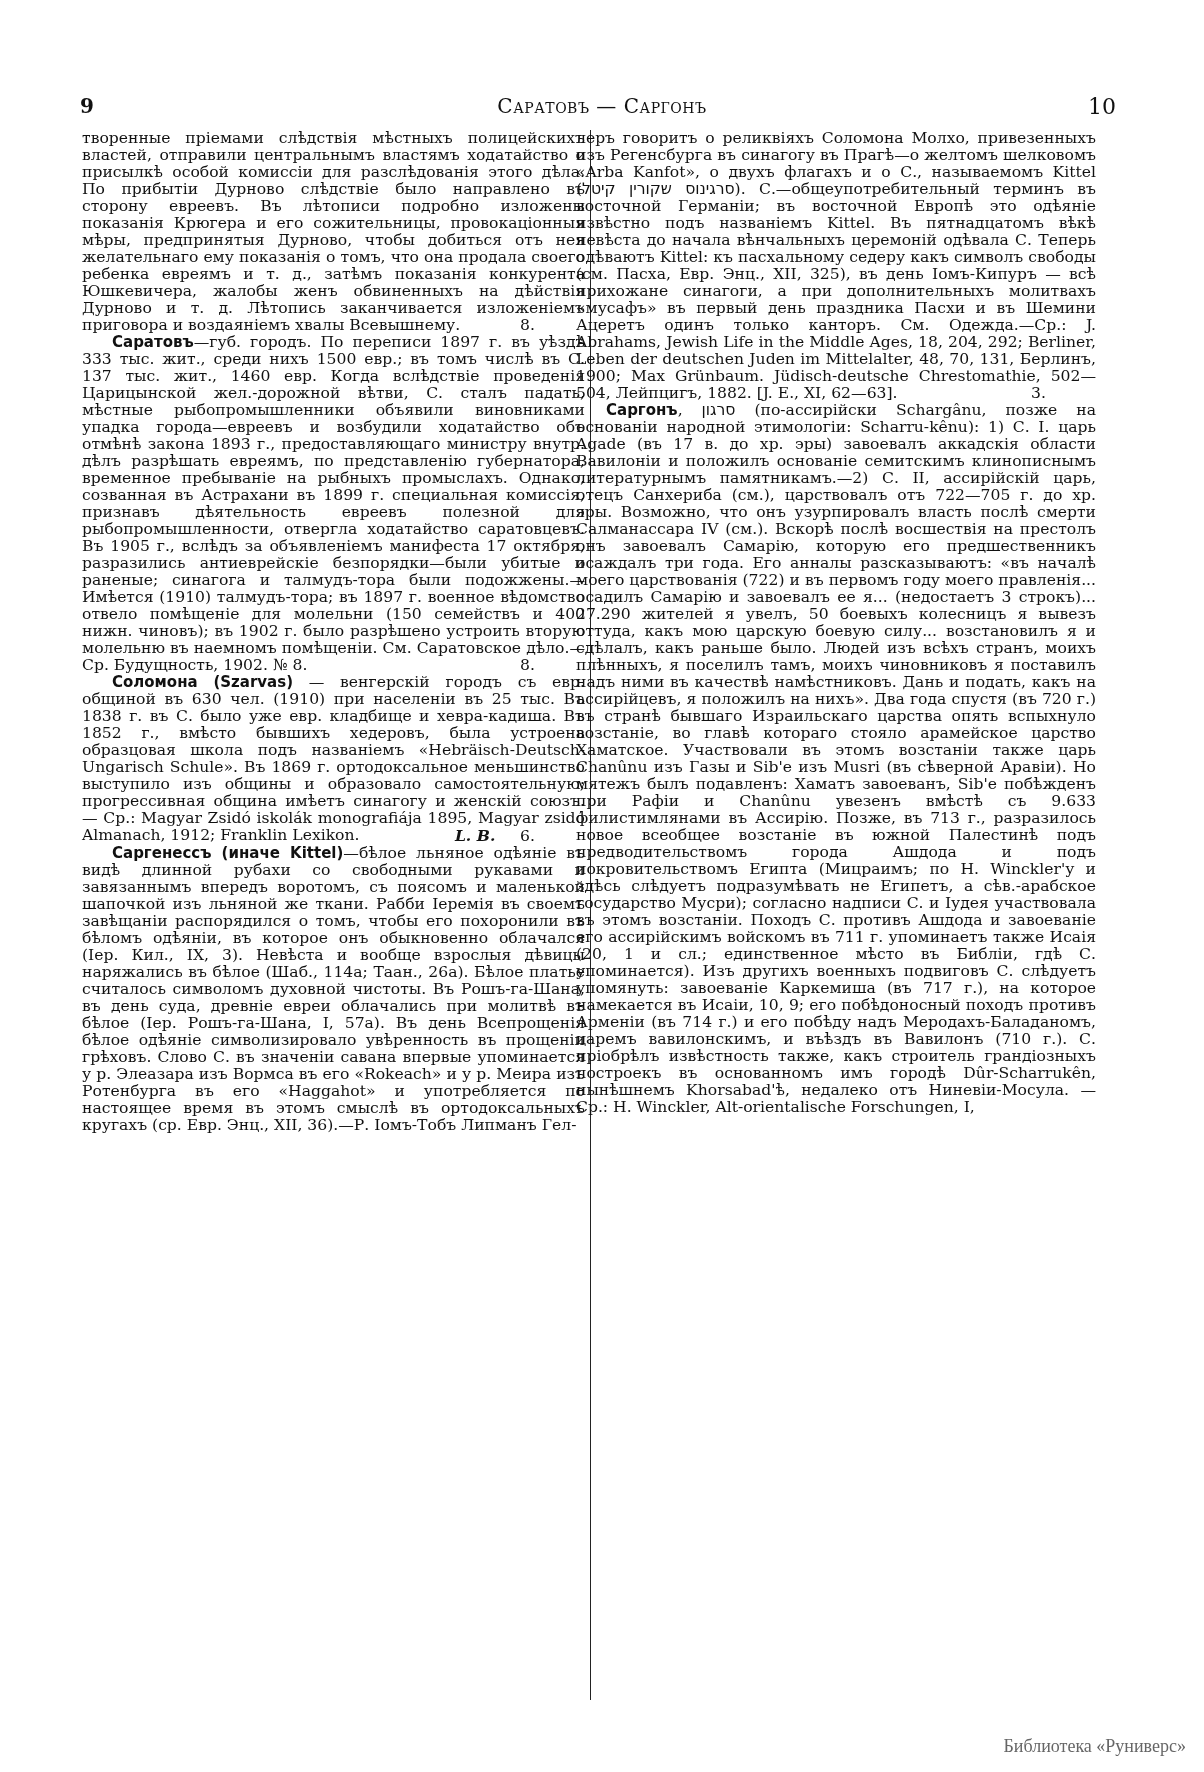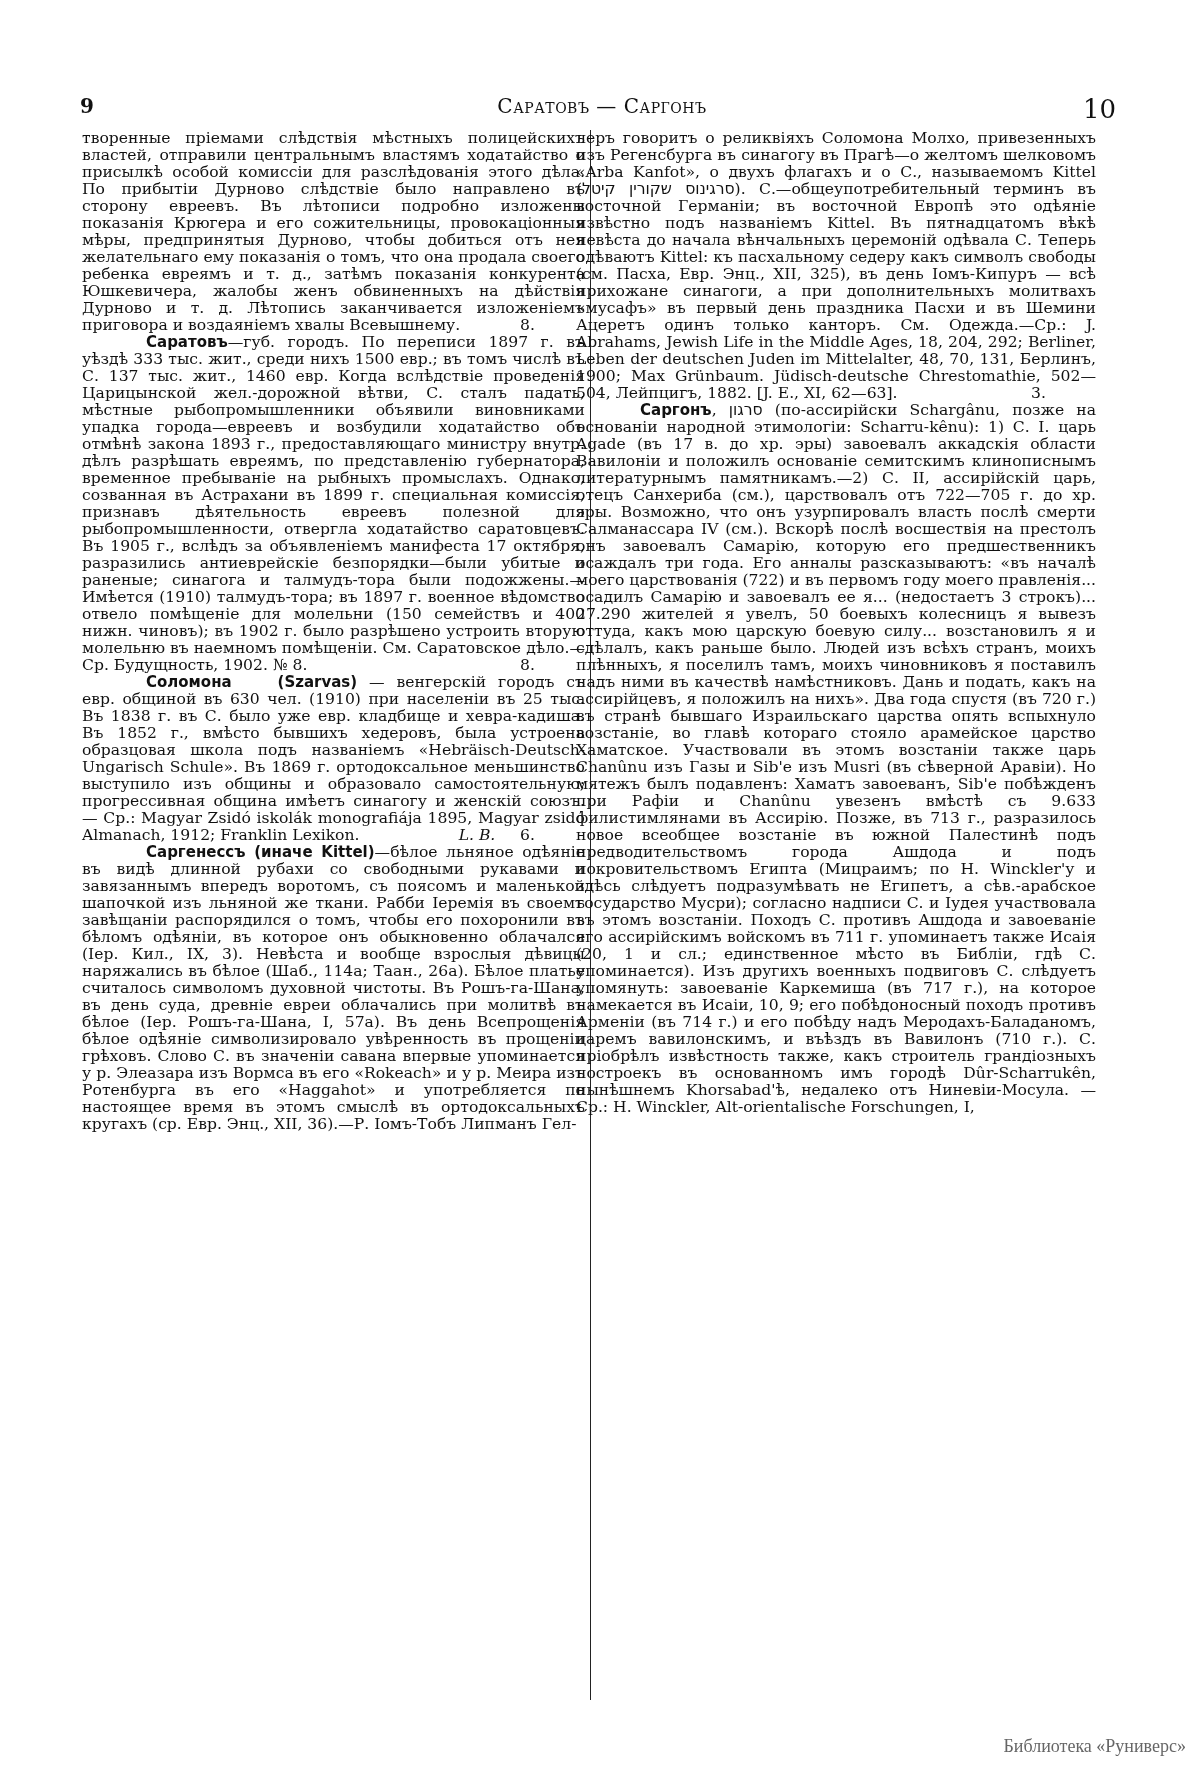--- a/index.html
+++ b/index.html
@@ -2,31 +2,31 @@
 <html><head>
 <meta charset="utf-8">
 <style>
   html, body { margin: 0; padding: 0; background: #ffffff; }
   body { width: 1204px; height: 1772px; position: relative; overflow: hidden;
          font-family: "DejaVu Serif", "Liberation Serif", serif; color: #111; }
   .header { position: absolute; top: 94px; left: 0; width: 1204px; height: 30px; }
   .pg-left { position: absolute; left: 80px; top: 0; font-size: 20px; font-weight: bold; }
   .running-head { position: absolute; left: 0; width: 1204px; text-align: center; top: 0;
                   font-size: 20px; letter-spacing: 0.5px; font-variant: small-caps; }
-  .pg-right { position: absolute; right: 88px; top: 0; font-size: 26px; }
+  .pg-right { position: absolute; right: 88px; top: 0; font-size: 22px; }
   .col { position: absolute; top: 130px; font-size: 15.6px; line-height: 17px;
          text-align: justify; hyphens: manual; }
   .col-left { left: 82px; width: 503px; }
   .col-right { left: 576px; width: 520px; }
   .divider { position: absolute; left: 590px; top: 130px; width: 1px; height: 1570px; background: #222; }
   .col p { margin: 0; }
   .indent { text-indent: 30px; }
-  .hw { font-family: "DejaVu Sans", "Liberation Sans", sans-serif; font-weight: bold; font-size: 15px; margin-left: 34px; }
+  .hw { font-family: "DejaVu Sans", "Liberation Sans", sans-serif; font-weight: bold; font-size: 15px; }
   .sig { float: right; padding-right: 50px; }
-  .sig-it { font-style: italic; }
+  .sig-it { font-style: italic; font-weight: bold; }
   .heb { font-family: "DejaVu Sans", sans-serif; }
   .watermark { position: absolute; right: 18px; top: 1736px; font-size: 18px; color: #666;
                font-family: "Liberation Serif", serif; }
 </style>
 </head>
 <body>
 
 <div class="header">
   <span class="pg-left">9</span>
   <span class="running-head">Саратовъ — Саргонъ</span>

